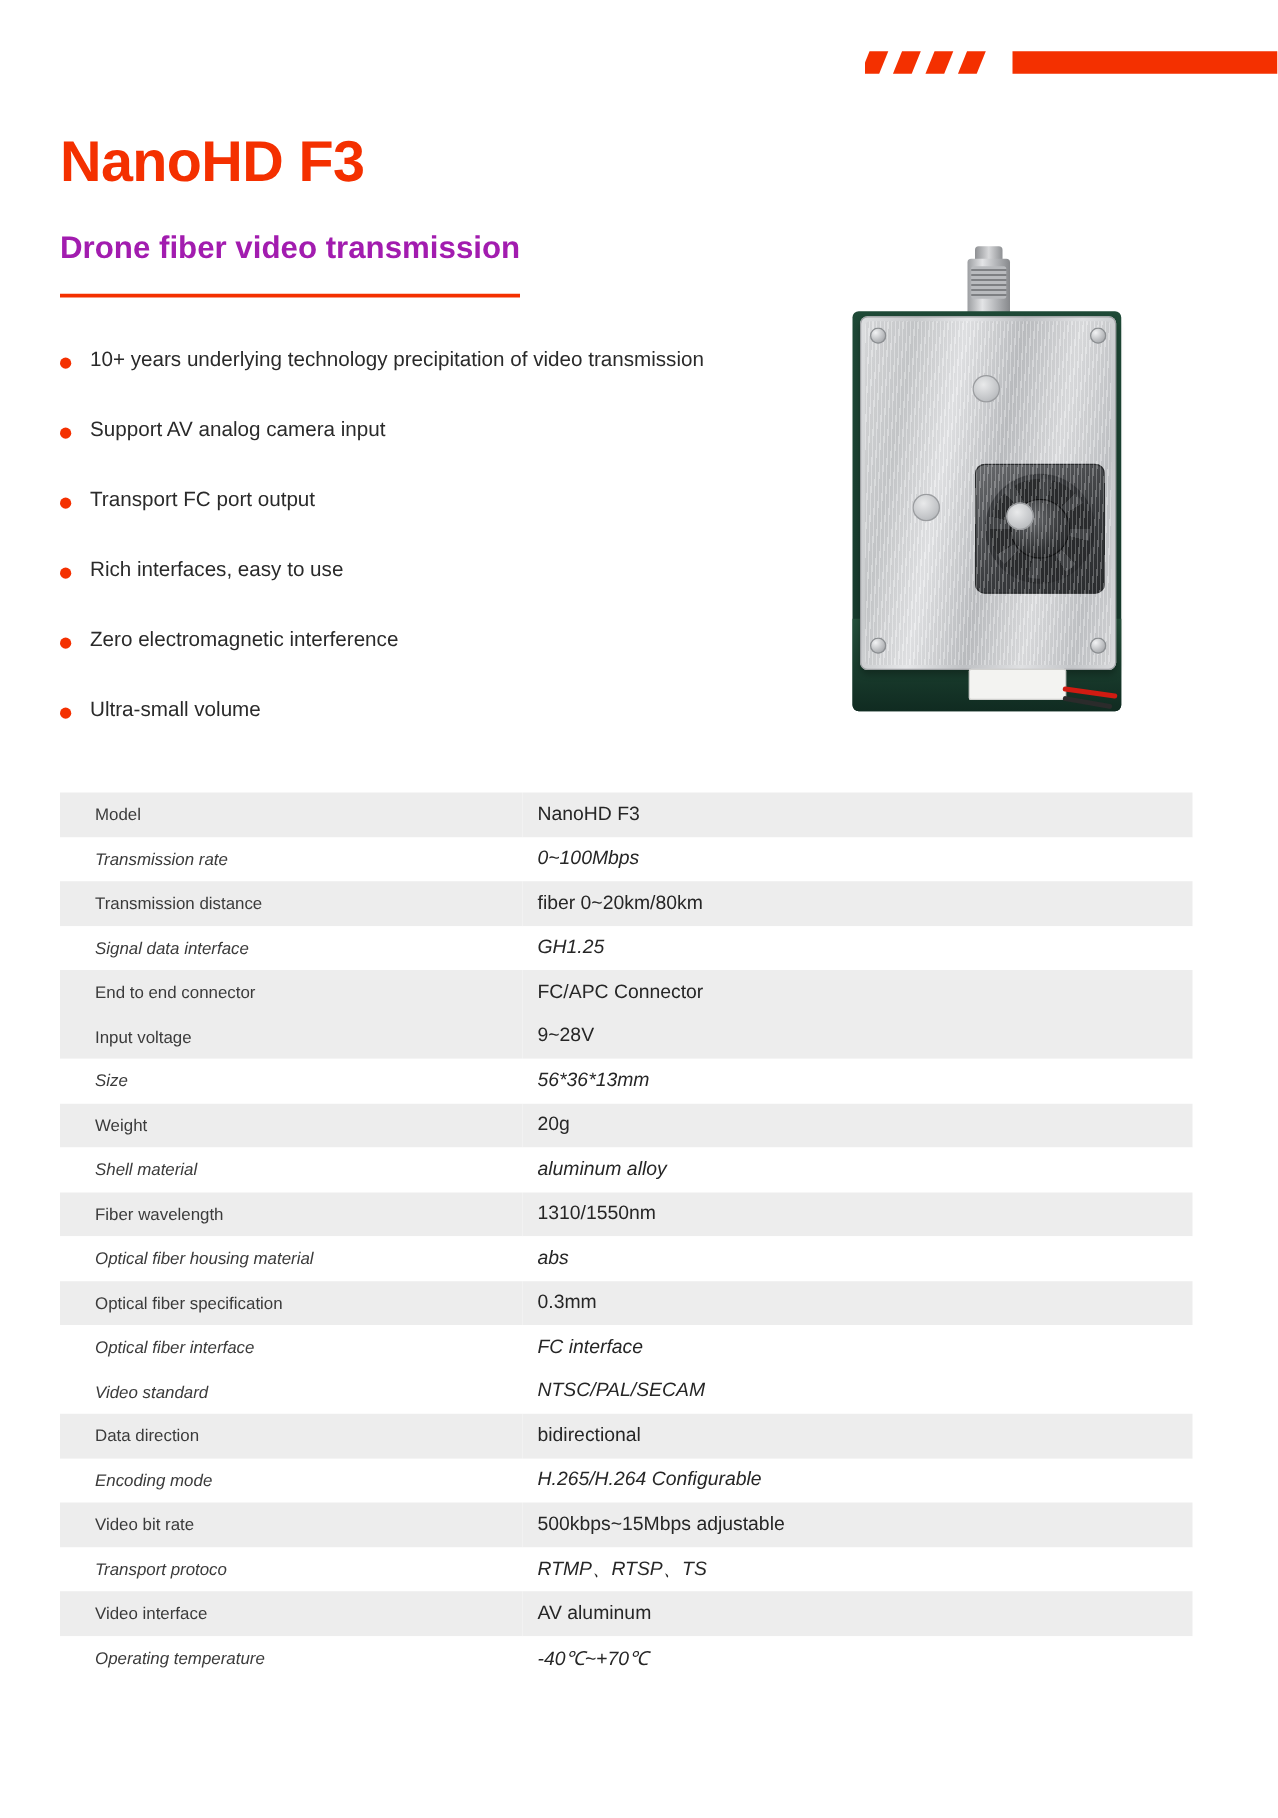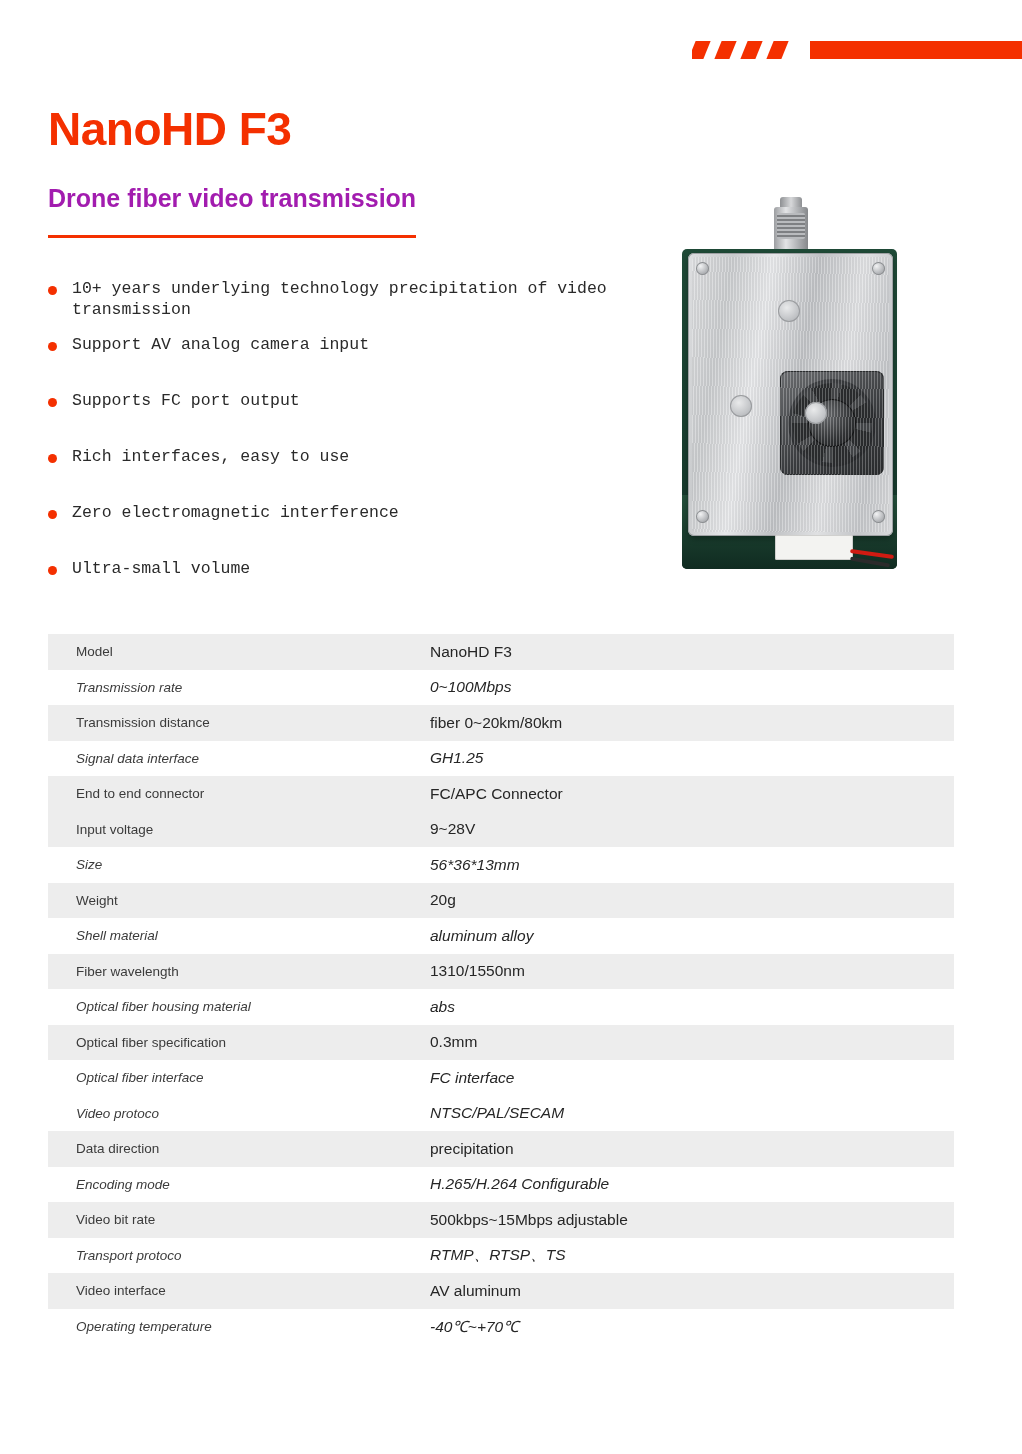--- a/index.html
+++ b/index.html
@@ -80,21 +80,20 @@
   .features {
     position: absolute;
     left: 48px;
     top: 278px;
     width: 600px;
   }
   .feature {
     display: flex;
     align-items: flex-start;
     height: 56px;
-    font-family: Liberation Mono, monospace;
   }
   .dot {
     width: 9px;
     height: 9px;
     border-radius: 50%;
     background: #f43000;
     margin-top: 8px;
     margin-right: 15px;
     flex: 0 0 auto;
   }
@@ -315,21 +314,21 @@
   <div class="feature">
     <span class="dot"></span>
     <span class="feature-text">10+ years underlying technology precipitation of video transmission</span>
   </div>
   <div class="feature">
     <span class="dot"></span>
     <span class="feature-text"> Support AV analog camera input</span>
   </div>
   <div class="feature">
     <span class="dot"></span>
-    <span class="feature-text">Supports FC port output</span>
+    <span class="feature-text">Transport FC port output</span>
   </div>
   <div class="feature">
     <span class="dot"></span>
     <span class="feature-text">Rich interfaces, easy to use</span>
   </div>
   <div class="feature">
     <span class="dot"></span>
     <span class="feature-text">Zero electromagnetic interference</span>
   </div>
   <div class="feature">
@@ -410,26 +409,26 @@
     </tr>
     <tr class="odd">
       <td class="k">Optical fiber specification</td>
       <td class="v">0.3mm</td>
     </tr>
     <tr class="even">
       <td class="k">Optical fiber interface</td>
       <td class="v">FC interface</td>
     </tr>
     <tr class="even">
-      <td class="k">Video protoco</td>
+      <td class="k">Video standard</td>
       <td class="v">NTSC/PAL/SECAM</td>
     </tr>
     <tr class="odd">
       <td class="k">Data direction</td>
-      <td class="v">precipitation</td>
+      <td class="v">bidirectional</td>
     </tr>
     <tr class="even">
       <td class="k">Encoding mode</td>
       <td class="v">H.265/H.264 Configurable</td>
     </tr>
     <tr class="odd">
       <td class="k">Video bit rate</td>
       <td class="v">500kbps~15Mbps adjustable</td>
     </tr>
     <tr class="even">

